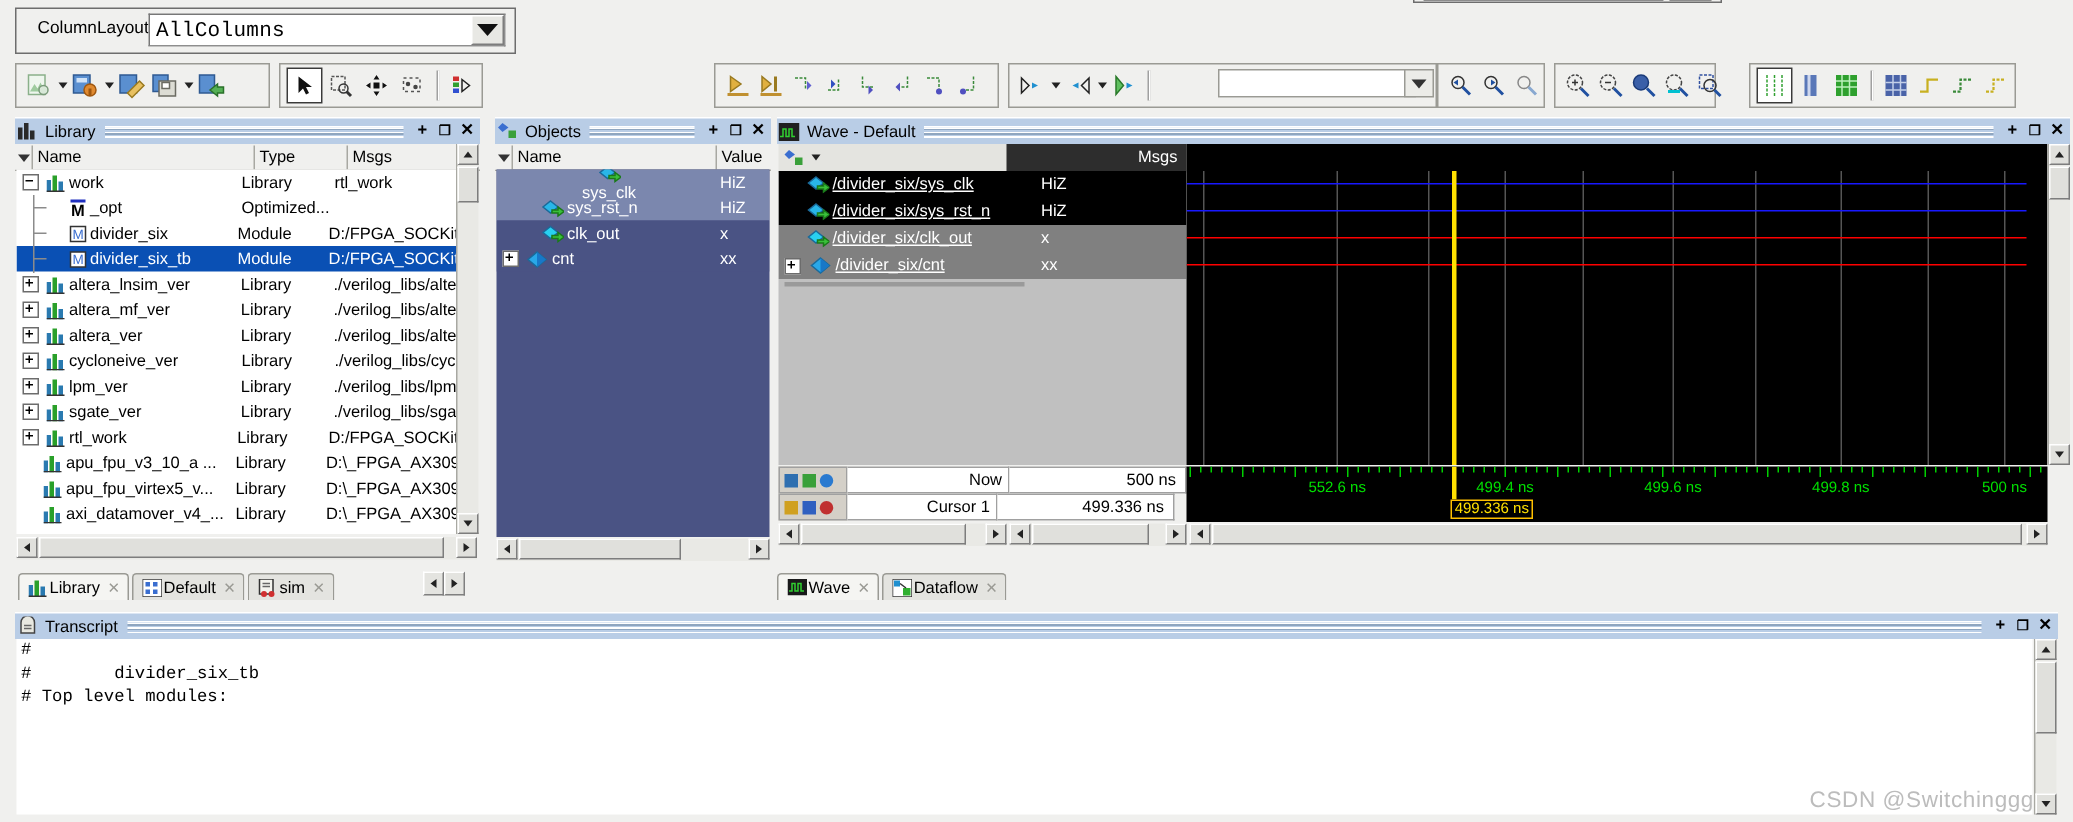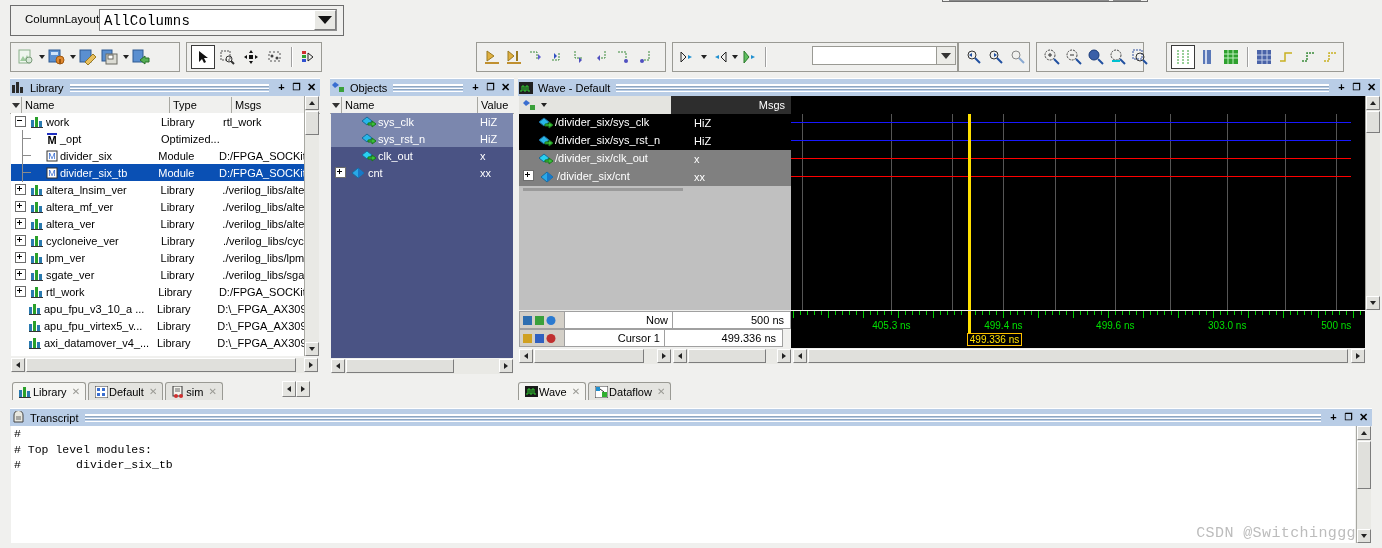--- a/index.html
+++ b/index.html
@@ -315,21 +315,21 @@
 
   
   #wave-panel { }
   .wrow {
     height: 18px; display:flex; align-items:center;
     font-size: 11px;
     box-sizing:border-box;
   }
   .wrow.dark { background:#000; color:#fff; }
   .wrow.gray { background:#808080; color:#fff; }
-  .wname { width: 172px; display:flex; align-items:flex-start; overflow:hidden; white-space:nowrap;}
+  .wname { width: 172px; display:flex; align-items:center; overflow:hidden; white-space:nowrap;text-decoration:underline;}
   .wval  { flex:1 1 auto; padding-left: 3px; overflow:hidden; white-space:nowrap;}
 
   #wave-canvas {
     position:absolute;
     background:#000;
     overflow:hidden;
   }
   .wgrid {
     position:absolute; top:0; bottom:0; width:1px; background:#555;
   }
@@ -364,21 +364,21 @@
   }
   .tr-line { white-space: pre; padding-left: 3px; }
   .tr-hash { color: #000; }
   .tr-blue { color: #1a1ad0; }
   .tr-tan  { color: #b09050; }
 
   #watermark {
     position:absolute; right: 26px; bottom: 6px;
     color: #bcbcbc; font-size: 15px;
     letter-spacing: .4px;
-    font-family: Liberation Mono, monospace;
+    font-family: Liberation Sans, sans-serif;
   }
   .bevel-out {
     border: 1px solid #fff;
     border-right-color: #808080; border-bottom-color: #808080;
     box-sizing: border-box;
   }
 </style>
 </head>
 <body>
 
@@ -1025,21 +1025,21 @@
     </div>
 
     <div class="col-head" style="margin-top:1px">
       <span class="filter-ico"></span>
       <span class="ch" style="width:136px">Name</span>
       <span class="ch" style="width:36px;border-right:none">Value</span>
     </div>
 
     <div id="objects-rows" style="position:absolute;left:1px;top:35px;width:182px;height:245px;background:#4a5384;overflow:hidden;">
         <div class="orow obj-a">
-          <span style="width: 146px; display: flex; align-items: center; padding-left: 4px; box-sizing: border-box; overflow: hidden;">
+          <span style="width: 146px; display: flex; align-items: center; padding-left: 4px; box-sizing: border-box; overflow: hidden; flex-direction: column;">
             <span style="width: 24px; display: inline-block;"></span>
             <span class="ico" style="width: 19px; height: 14px;">
               <svg width="15" height="12" viewBox="0 0 15 12">
                 <path d="M6 1 l5 4 -5 4 -5-4z" fill="#29b6e8" stroke="#1a6a9a"></path>
                 <path d="M7 7 h4 v-2 l4 3 -4 3 v-2 h-4z" fill="#3ac03a" stroke="#1a7a1a"></path>
               </svg>
             </span>
             <span>sys_clk</span>
           </span>
           <span style="flex: 1 1 auto; padding-left: 3px; overflow: hidden;">HiZ</span>
@@ -1310,24 +1310,24 @@
         <div class="tick" style="left: 506px; height: 4px;"></div>
         <div class="tick" style="left: 513px; height: 4px;"></div>
         <div class="tick" style="left: 520px; height: 4px;"></div>
         <div class="tick" style="left: 527px; height: 7px;"></div>
         <div class="tick" style="left: 534px; height: 4px;"></div>
         <div class="tick" style="left: 541px; height: 4px;"></div>
         <div class="tick" style="left: 548px; height: 4px;"></div>
         <div class="tick" style="left: 555px; height: 4px;"></div>
         <div class="tick" style="left: 562px; height: 7px;"></div>
         <div class="tick" style="left: 569px; height: 4px;"></div>
-        <div class="tlabel" style="left: 100.45px; top: 9px;">405.3 ns</div>
+        <div class="tlabel" style="left: 100.45px; top: 9px;">552.6 ns</div>
         <div class="tlabel" style="left: 212.38px; top: 9px;">499.4 ns</div>
         <div class="tlabel" style="left: 324.31px; top: 9px;">499.6 ns</div>
-        <div class="tlabel" style="left: 436.24px; top: 9px;">303.0 ns</div>
+        <div class="tlabel" style="left: 436.24px; top: 9px;">499.8 ns</div>
         <div class="tlabel" style="left: 545.3px; top: 9px;">500 ns</div>
         <div style="position: absolute; top: 0px; height: 22px; width: 3px; background: rgb(255, 224, 0); left: 176.792px;"></div>
         <div id="cursor-flag" style="left: 175.792px; top: 22px;">499.336 ns</div>
       </div>
 
     <div class="sb-h" style="left:1px; top:271px; width:152px;">
       <div class="sb-arrow" style="left:0;top:0;width:14px;height:14px">
           <span class="ar lf"></span>
         </div>
       <div class="sb-thumb" style="left:15px;top:0;width:110px;height:14px"></div>
@@ -1391,22 +1391,22 @@
       </span>
       <span class="ttl">Transcript</span>
       <span class="grip"></span>
       <span class="tbtn">+</span>
       <span class="tbtn dock">❐</span>
       <span class="tbtn">✕</span>
     </div>
 
     <div id="transcript-body" style="left:1px;top:18px;width:1344px;height:117px;">
         <div class="tr-line tr-hash">#</div>
+        <div class="tr-line tr-hash">#        divider_six_tb</div>
         <div class="tr-line tr-hash"># Top level modules:</div>
-        <div class="tr-line tr-hash">#        divider_six_tb</div>
       </div>
 
     <div class="sb-v" style="left:1346px; top:18px; height:117px;">
       <div class="sb-arrow" style="left:0;top:0;width:14px;height:14px">
           <span class="ar up"></span>
         </div>
       <div class="sb-thumb" style="left:0;top:15px;width:14px;height:48px"></div>
       <div class="sb-arrow" style="left:0;bottom:0;width:14px;height:14px">
           <span class="ar dn"></span>
         </div>

